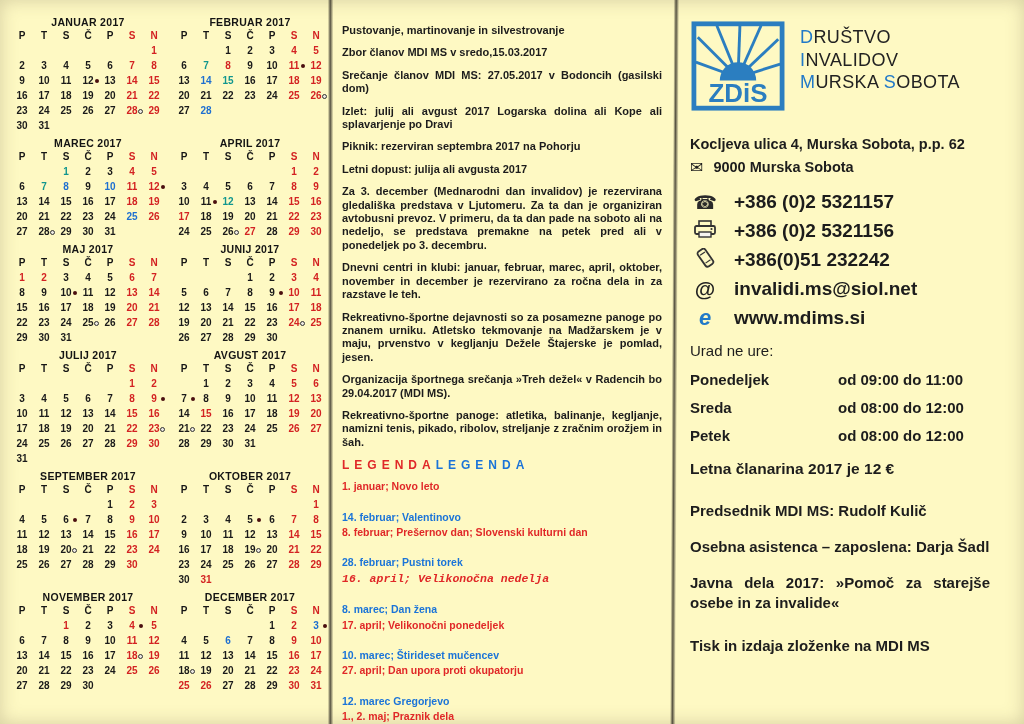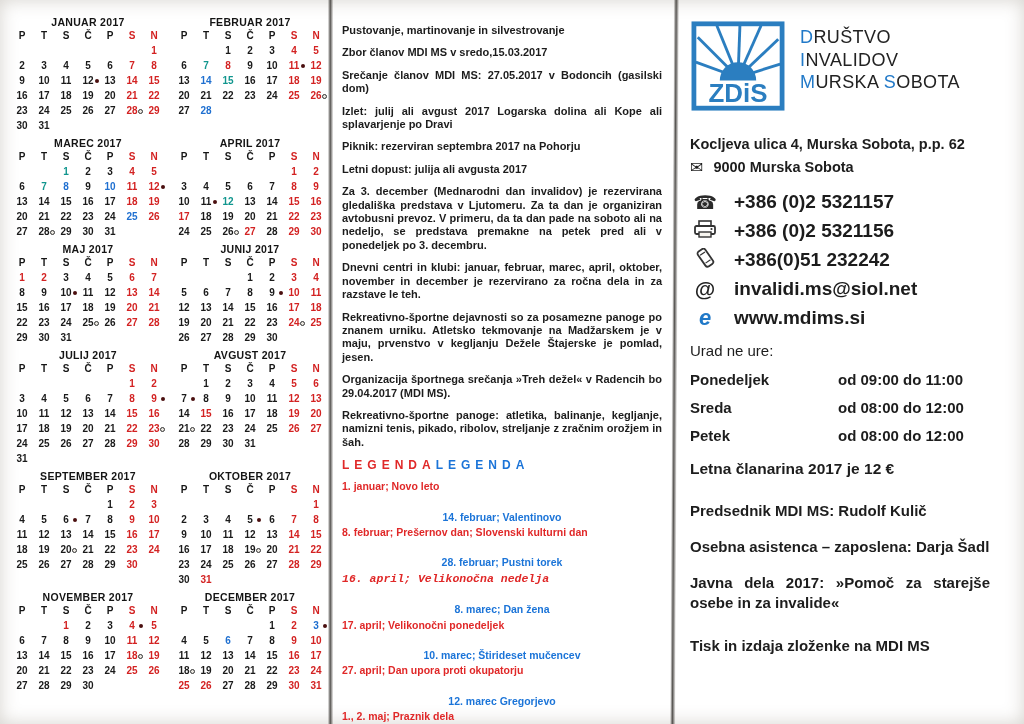--- a/index.html
+++ b/index.html
@@ -1,17 +1,17 @@
 <!DOCTYPE html>
 <html><head>
 <meta charset="utf-8">
 <style>
   html,body{margin:0;padding:0;}
   body{width:1024px;height:724px;background:#e9e6df;font-family:"Liberation Sans",sans-serif;}
-  .sheet{position:relative;width:1024px;height:724px;background:#ffffff;overflow:hidden;
+  .sheet{position:relative;width:1024px;height:724px;background:#fef9c3;overflow:hidden;
          box-shadow:inset 0 0 18px rgba(90,80,60,.25);color:#1d1d1d;}
   .fold{position:absolute;top:0;bottom:0;width:5px;
         background:linear-gradient(to right,rgba(60,50,40,.06),rgba(25,22,18,.72) 45%,rgba(60,50,40,.10));}
   .fold.f1{left:328px;}
   .fold.f2{left:672px;transform:rotate(.3deg);}
 
   
   .cal-panel{position:absolute;left:8px;top:16px;width:322px;
              display:grid;grid-template-columns:1fr 1fr;column-gap:2px;row-gap:4px;}
   .month{padding:0 1px;}
@@ -31,21 +31,21 @@
   .mid-panel{position:absolute;left:342px;top:24px;width:320px;}
   .mid-title{font-size:11.5px;font-weight:700;margin-bottom:10px;color:#161616;}
   .para{font-size:11px;font-weight:700;line-height:1.22;text-align:justify;margin-bottom:9px;color:#1c1c1c;}
   .legend{margin-top:4px;}
   .legend-heads{display:flex;justify-content:flex-start;margin-bottom:8px;}
   .legend-heads .lh{font-size:12px;font-weight:700;letter-spacing:5px;}
   .lh.red{color:#e02828;}
   .lh.blue{color:#1b74d8;}
   .litem{font-size:10.5px;font-weight:700;line-height:1.18;margin-bottom:3px;}
   .litem.red{color:#e02828;text-align:left;}
-  .litem.blue{color:#1b74d8;text-align:center;margin-top:18px;}
+  .litem.blue{color:#1b74d8;text-align:left;margin-top:18px;}
   .litem.it{font-style:italic;font-size:11.5px;font-family:Liberation Mono, monospace;}
 
   
   .right-panel{position:absolute;left:690px;top:20px;width:326px;}
   .logo-row{display:flex;gap:14px;align-items:flex-start;}
   .org-name{padding-top:6px;}
   .org-line{font-size:18px;letter-spacing:.4px;color:#222;line-height:1.25;white-space:nowrap;}
   .org-line .blue{color:#2179c8;}
   .address{margin-top:22px;font-size:14.5px;font-weight:700;line-height:1.5;}
   .addr2{display:flex;align-items:center;gap:10px;}

